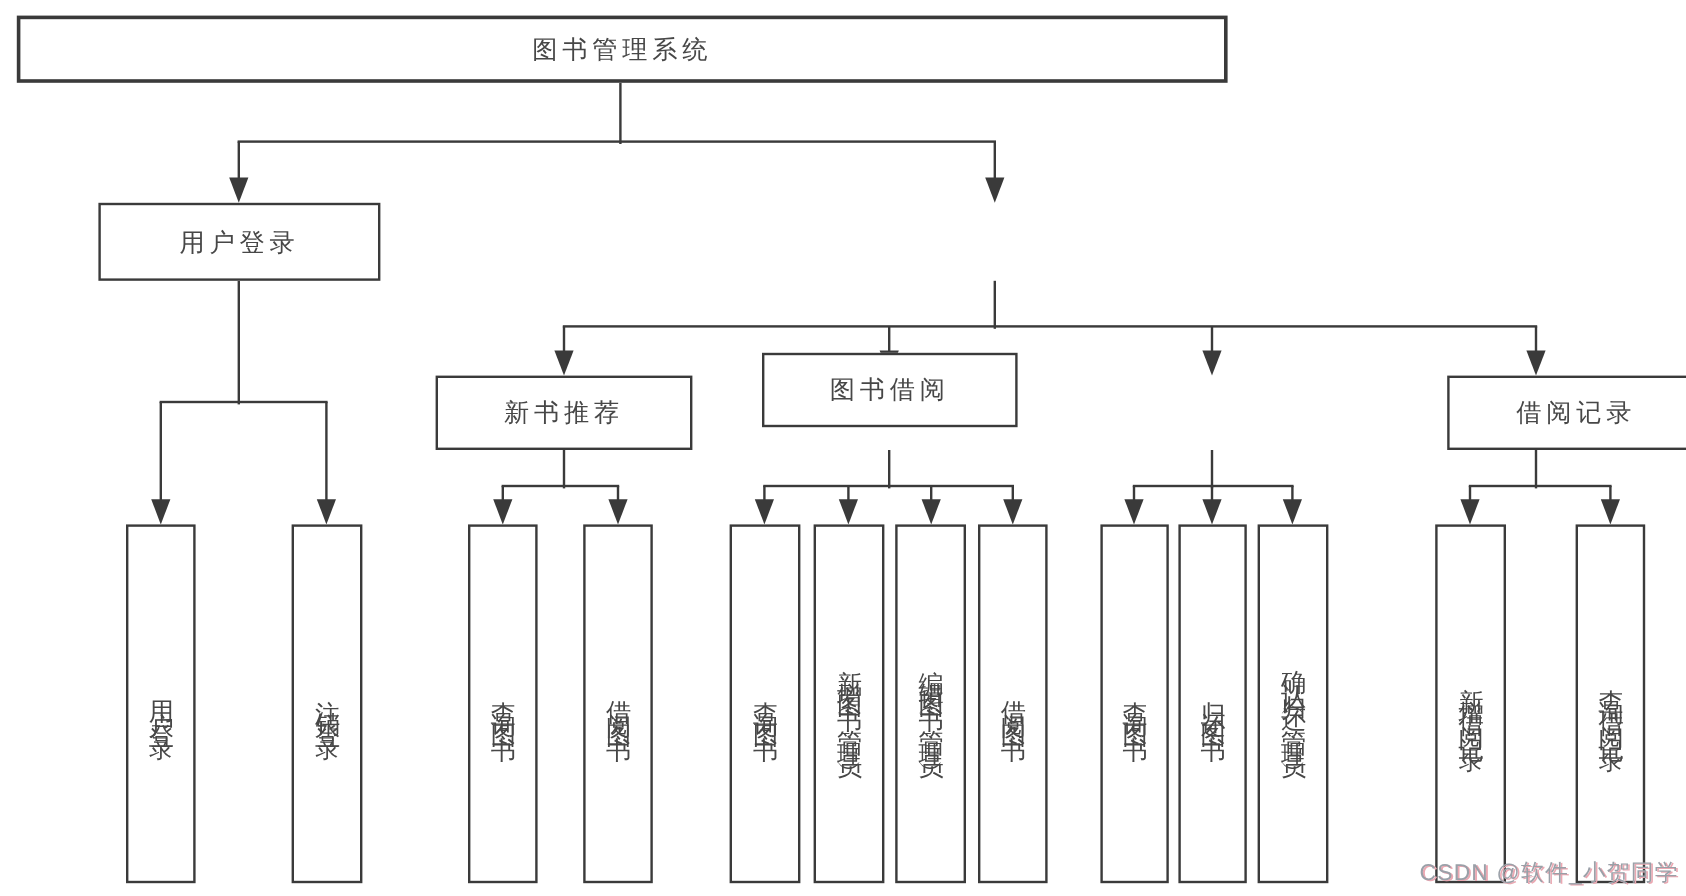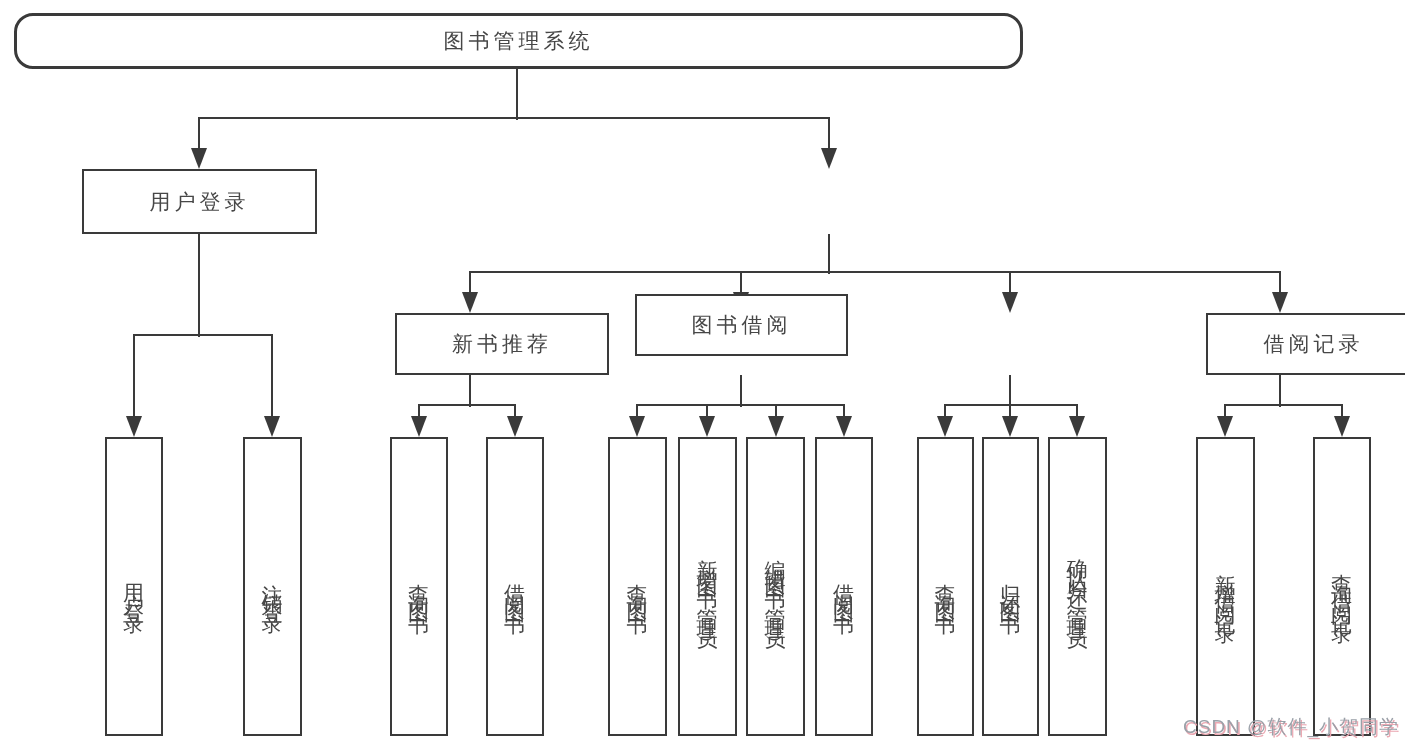--- a/index.html
+++ b/index.html
@@ -110,25 +110,25 @@
       <div class="arrow" style="left: 699px; top: 416px;"></div>
       <div class="arrow" style="left: 768px; top: 416px;"></div>
       <div class="arrow" style="left: 836px; top: 416px;"></div>
       <div class="arrow" style="left: 937px; top: 416px;"></div>
       <div class="arrow" style="left: 1002px; top: 416px;"></div>
       <div class="arrow" style="left: 1069px; top: 416px;"></div>
       <div class="arrow" style="left: 1217px; top: 416px;"></div>
       <div class="arrow" style="left: 1334px; top: 416px;"></div>
     </div>
 
-  <div class="node root" style="left:14px;top:13px;width:1009px;height:56px;border-radius:19px;">图书管理系统</div>
+  <div class="node root" style="left:14px;top:13px;width:1009px;height:56px;">图书管理系统</div>
 
   <div class="node" style="left:82px;top:169px;width:235px;height:65px;">用户登录</div>
 
-  <div class="node" style="left:363px;top:313px;width:214px;height:62px;margin-left:32px;">新书推荐</div>
+  <div class="node" style="left:363px;top:313px;width:214px;height:62px;">新书推荐</div>
   <div class="node" style="left:635px;top:294px;width:213px;height:62px;">图书借阅</div>
   <div class="node" style="left:1206px;top:313px;width:215px;height:62px;">借阅记录</div>
 
   <div class="node leaf" style="left:105px;top:437px;width:58px;height:299px;">用户登录</div>
   <div class="node leaf" style="left:243px;top:437px;width:59px;height:299px;">注销登录</div>
 
   <div class="node leaf" style="left:390px;top:437px;width:58px;height:299px;">查询图书</div>
   <div class="node leaf" style="left:486px;top:437px;width:58px;height:299px;">借阅图书</div>
 
   <div class="node leaf" style="left:608px;top:437px;width:59px;height:299px;">查询图书</div>

